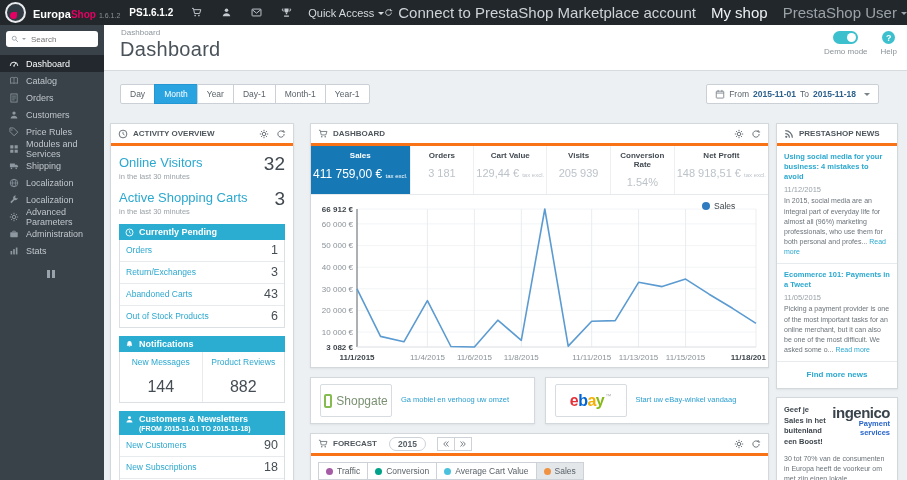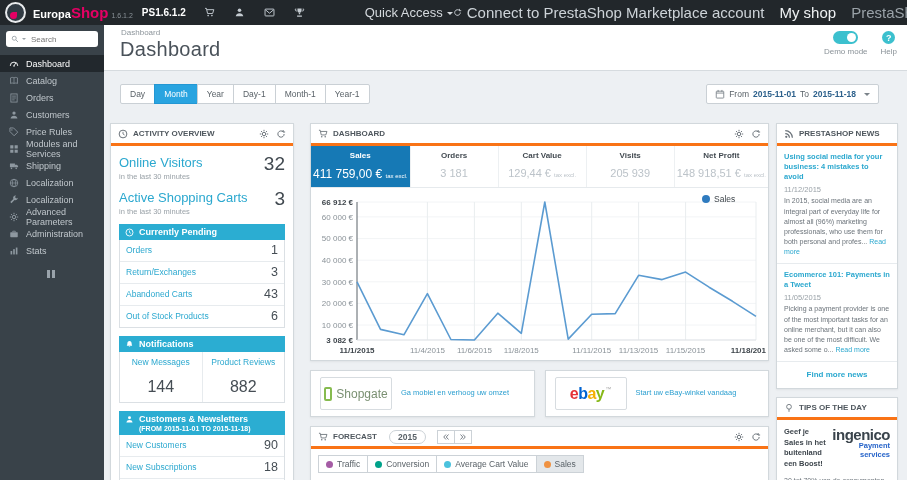--- a/index.html
+++ b/index.html
@@ -8,27 +8,27 @@
   .ic{display:inline-flex;line-height:0;}
   .caret{width:0;height:0;border:3px solid transparent;border-top-color:currentColor;display:inline-block;position:relative;top:2px;margin-left:4px;}
 
   
   .topbar{position:absolute;top:0;left:0;right:0;height:25px;background:#22272b;display:flex;align-items:center;justify-content:space-between;z-index:10;}
   .tb-left{display:flex;align-items:center;padding-left:5px;}
   .logo-circle{width:17px;height:17px;border-radius:50%;background:#313b44;border:2px solid #e9ebed;position:relative;overflow:hidden;cursor:pointer;}
   .logo-circle i{position:absolute;left:3px;bottom:2px;width:7px;height:7px;background:#e50064;border-radius:50% 0 50% 50%;}
   .brand{margin-left:7px;cursor:pointer;white-space:nowrap;}
   .bp{color:#fff;font-weight:bold;font-size:11px;}
-  .bs{color:#e50064;font-weight:bold;font-size:15px;}
+  .bs{color:#e50064;font-weight:bold;font-size:10px;}
   .bv{color:#8a9298;font-size:7px;margin-left:3px;}
   .psv{color:#fff;font-weight:bold;font-size:10px;margin-left:9px;white-space:nowrap;}
   .tb-icons{display:flex;gap:19px;margin:0 16px 0 18px;}
   .tb-icon{color:#c3cad0;cursor:pointer;}
   .tb-icon svg{width:11px;height:11px;}
-  .quick{font-size:13px;color:#d4d9dd;display:flex;align-items:center;cursor:pointer;white-space:nowrap;margin-left:44px;}
+  .quick{font-size:11px;color:#d4d9dd;display:flex;align-items:center;cursor:pointer;white-space:nowrap;}
   .tb-right{display:flex;align-items:center;gap:15px;padding-right:7px;font-size:15px;color:#cdd3d8;}
   .mkt{display:flex;align-items:center;gap:5px;cursor:pointer;white-space:nowrap;}
   .mkt .ic{color:#cdd3d8;}
   .mkt svg{width:9px;height:9px;}
   .myshop{color:#eef1f3;cursor:pointer;white-space:nowrap;}
   .usermenu{display:flex;align-items:center;color:#9aa2a8;cursor:pointer;white-space:nowrap;}
   .avatar{width:15px;height:15px;border-radius:2px;background:#fff;position:relative;margin-left:6px;overflow:hidden;}
   .avatar i{position:absolute;inset:2px;border-radius:50%;background:#303a44;}
   .avatar b{position:absolute;right:2px;bottom:2px;width:5px;height:5px;border-radius:50%;background:#e50064;}
 
@@ -543,20 +543,24 @@
               <div class="kl">Orders</div>
               <div class="kv"><span>3 181</span></div>
             </div>
             <div class="kpi">
               <div class="kl">Cart Value</div>
               <div class="kv"><span>129,44 €</span> <span class="ks">tax excl.</span></div>
             </div>
             <div class="kpi">
               <div class="kl">Visits</div>
               <div class="kv"><span>205 939</span></div>
+            </div>
+            <div class="kpi">
+              <div class="kl">Conversion Rate</div>
+              <div class="kv"><span>1.54%</span></div>
             </div>
             <div class="kpi">
               <div class="kl">Net Profit</div>
               <div class="kv"><span>148 918,51 €</span> <span class="ks">tax excl.</span></div>
             </div>
           </div>
         <div id="sales-chart">
             <svg width="457" height="170" viewBox="0 0 457 170">
               <line x1="46" y1="150.0" x2="445" y2="150.0" stroke="#f2f4f6"></line>
               <line x1="46" y1="135.0" x2="445" y2="135.0" stroke="#f2f4f6"></line>
@@ -697,29 +701,20 @@
             <div class="article">
               <div class="a-title">Ecommerce 101: Payments in a Tweet</div>
               <div class="a-date">11/05/2015</div>
               <div class="a-text"><span>Picking a payment provider is one of the most important tasks for an online merchant, but it can also be one of the most difficult. We asked some o...</span> <span class="read-more">Read more</span></div>
             </div>
           </div>
         <div class="find-more">Find more news</div>
       </div>
 
       <div class="panel tips">
-        <div class="panel-head">
-          <span class="ic">
-              <svg viewBox="0 0 16 16">
-                <circle cx="8" cy="6" r="3.8" fill="none" stroke="currentColor" stroke-width="1.4"></circle>
-                <path d="M6.5 11h3M6.8 13h2.4" stroke="currentColor" stroke-width="1.3" fill="none"></path>
-              </svg>
-            </span>
-          <span>TIPS OF THE DAY</span>
-        </div>
         <div class="tips-body">
           <div class="tips-top">
             <div class="tips-heading">Geef je Sales in het buitenland een Boost!</div>
             <div class="ingenico">
               <div class="ing-main">ingenico</div>
               <div class="ing-sub">Payment</div>
               <div class="ing-sub">services</div>
             </div>
           </div>
           <div class="tips-text">30 tot 70% van de consumenten in Europa heeft de voorkeur om met zijn eigen lokale betaalmethode te betalen. Met meer dan 150 betaalmethoden, ondersteunen wij uw groei in uw eigenland en daar buiten. En zelfs beter: u kun de belangrijke betaalmethoden activeren met een</div>

